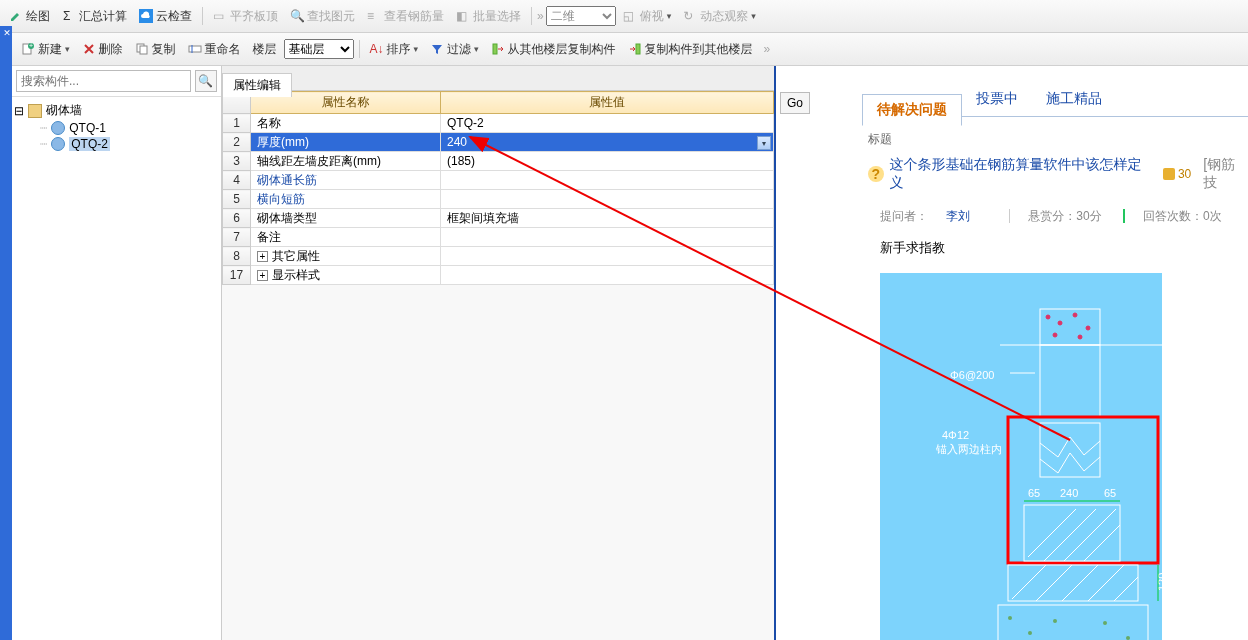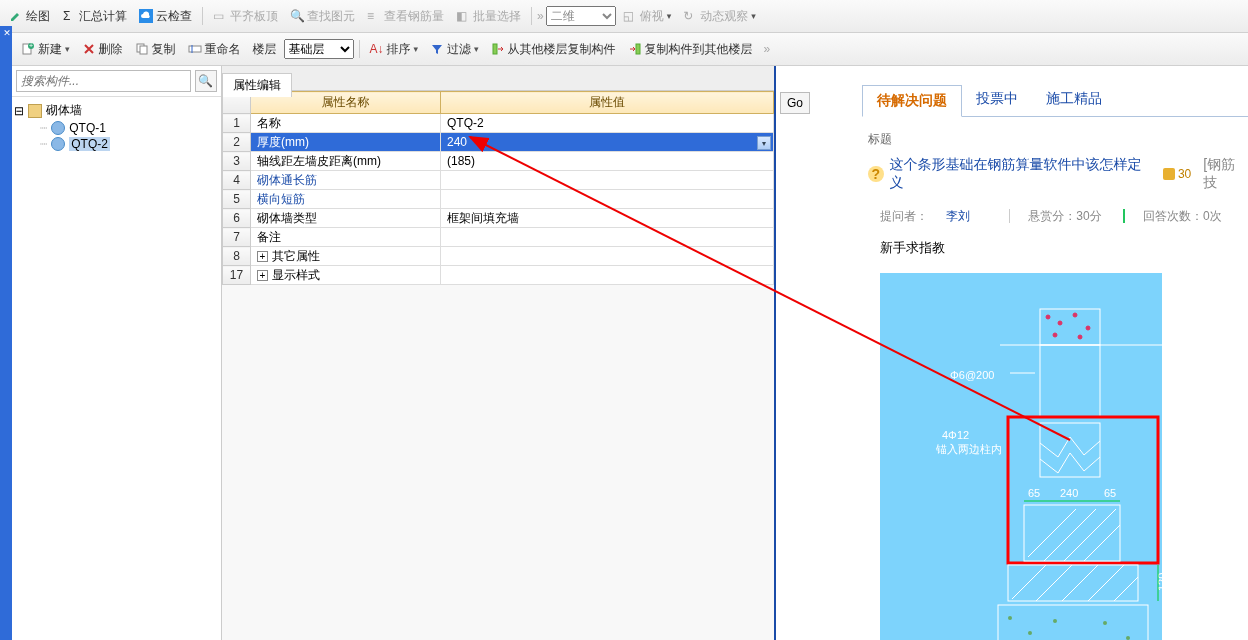--- a/index.html
+++ b/index.html
@@ -12,21 +12,21 @@
 .toolbar .sep { width:1px; height:18px; background:#ccc; margin:0 3px; }
 .toolbar select { font-size:12px; height:20px; }
 .icon { width:14px; height:14px; display:inline-block; }
 .icon svg { width:14px; height:14px; }
 .dd { font-size:9px; color:#555; }
 
 
 .main { display:flex; height: calc(100% - 52px); }
 .leftpane { width:210px; border-right:1px solid #ccc; display:flex; flex-direction:column; }
 .searchbar { display:flex; padding:4px; gap:4px; border-bottom:1px solid #ddd; }
-.searchbar input { flex:1; height:22px; border:1px solid #bbb; padding:0 4px; font-size:12px; color:#888;font-style:italic; }
+.searchbar input { flex:1; height:22px; border:1px solid #bbb; padding:0 4px; font-size:12px; color:#888; }
 .searchbar .sbtn { width:22px; height:22px; border:1px solid #bbb; background:#f5f5f5; display:flex; align-items:center; justify-content:center; cursor:pointer; }
 .tree { padding:4px 2px; font-size:12px; }
 .tree-item { display:flex; align-items:center; gap:4px; padding:1px 0; }
 .tree-item.child { padding-left:26px; }
 .tree-item.sel span.label { background:#bcd5f0; padding:0 2px; }
 .tree-icon { width:14px; height:14px; background:#f0d080; border:1px solid #c0a050; }
 .tree-icon.blue { background:#8ab8e6; border-color:#4a8cc8; border-radius:50%; }
 
 
 .midpane { flex:0 0 554px; background:#f8f8f8; border-right:2px solid #1a4ba8; display:flex; flex-direction:column; }
@@ -44,21 +44,21 @@
 .proptable td a { color:#1a4ba8; text-decoration:none; }
 .proptable .expand { display:inline-block; width:11px; height:11px; border:1px solid #888; text-align:center; line-height:9px; font-size:10px; margin-right:4px; }
 
 .gap { width:76px; background:#fff; }
 .gobtn { width:30px; height:22px; border:1px solid #bbb; background:#f5f5f5; margin:26px 0 0 4px; font-size:12px; cursor:pointer; }
 
 
 .rightpane { flex:1; background:#fff; display:flex; flex-direction:column; padding-left:10px; }
 .rtabs { display:flex; border-bottom:1px solid #b0c4de; margin-top:18px; }
 .rtabs .rtab { padding:6px 14px; font-size:14px; color:#1a4ba8; cursor:pointer; }
-.rtabs .rtab.active { color:#d66a00; font-weight:bold; border:1px solid #b0c4de; border-bottom:1px solid #fff; background:#fff; position:relative; top:1px; }
+.rtabs .rtab.active { color:#d66a00; font-weight:bold; border:1px solid #b0c4de; border-bottom:1px solid #fff; background:#fff; position:relative; top:10px; }
 .qtitle { color:#666; margin:14px 0 8px 6px; }
 .qlink { color:#1a4ba8; font-size:14px; margin:0 0 0 6px; display:flex; align-items:center; gap:6px; }
 .qmeta { color:#888; margin:16px 0 0 18px; font-size:12px; }
 .qmeta span { margin-right:18px; }
 .qdesc { margin:14px 0 0 18px; font-size:13px; }
 .badge { display:inline-flex; align-items:center; gap:3px; color:#c08000; margin-left:8px; font-size:12px; }
 .qcat { color:#888; margin-left:6px; }
 
 
 .cad { background:#7dd3fc; margin:16px 0 0 18px; width:282px; height:400px; position:relative; overflow:hidden; }

